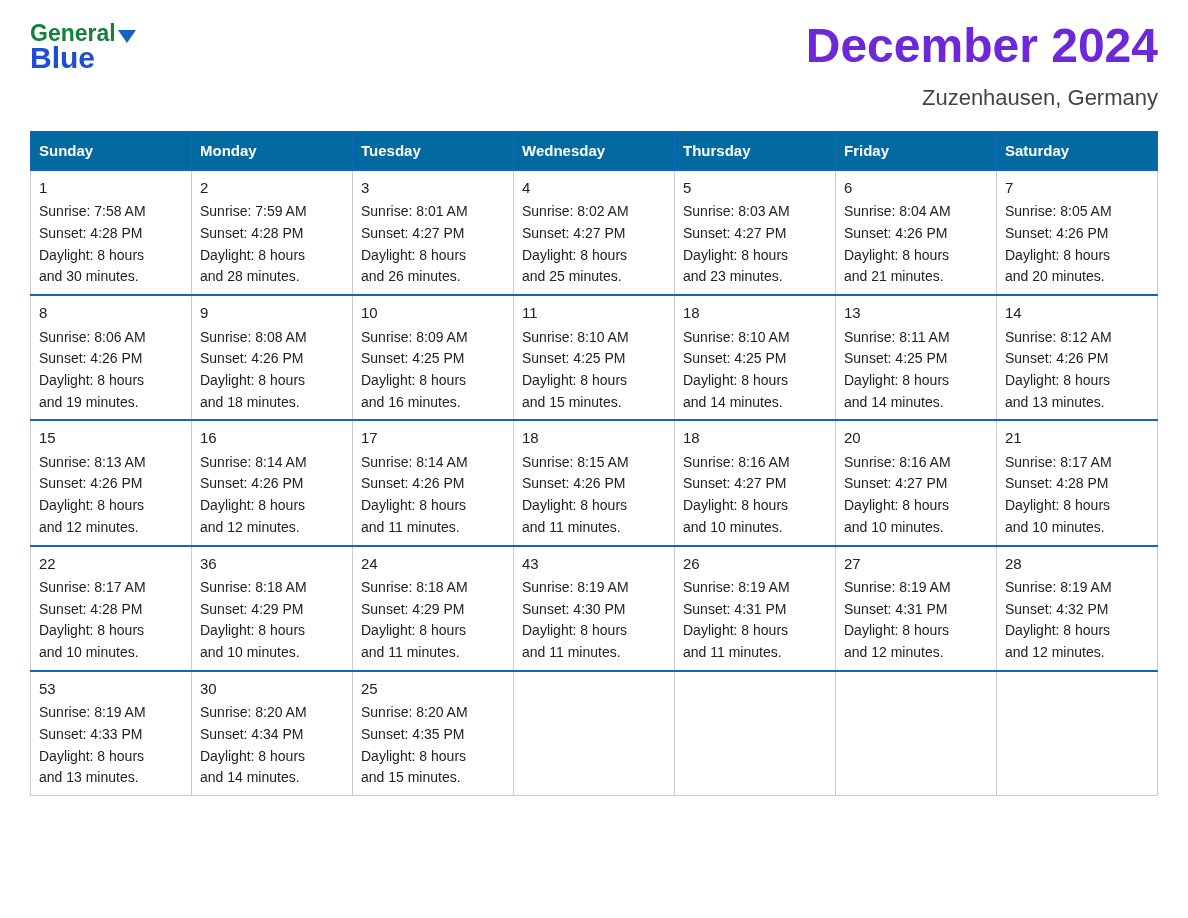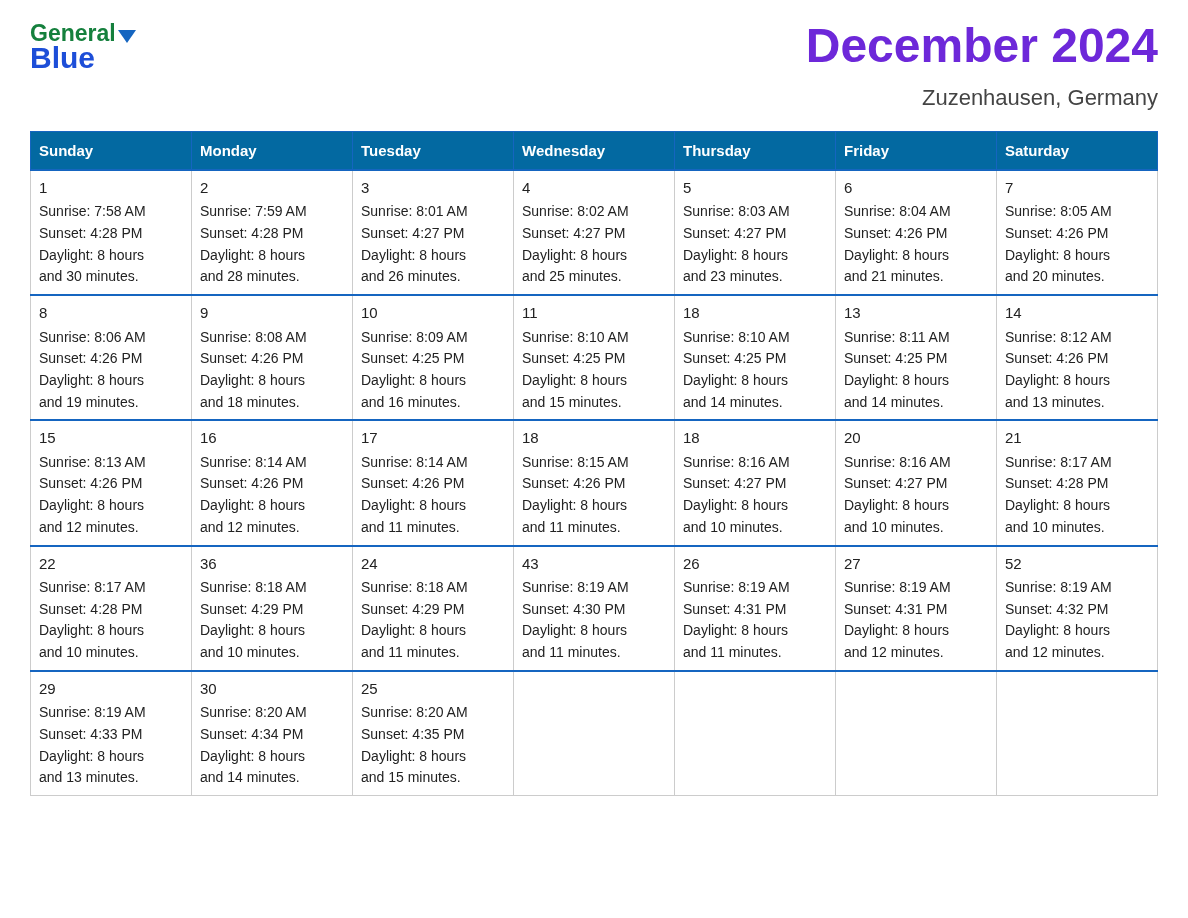--- a/index.html
+++ b/index.html
@@ -238,27 +238,27 @@
         </td>
         <td>
           <span class="day-num">26</span>
           <div class="day-info">Sunrise: 8:19 AM<br>Sunset: 4:31 PM<br>Daylight: 8 hours<br>and 11 minutes.</div>
         </td>
         <td>
           <span class="day-num">27</span>
           <div class="day-info">Sunrise: 8:19 AM<br>Sunset: 4:31 PM<br>Daylight: 8 hours<br>and 12 minutes.</div>
         </td>
         <td>
-          <span class="day-num">52</span>
+          <span class="day-num">28</span>
           <div class="day-info">Sunrise: 8:19 AM<br>Sunset: 4:32 PM<br>Daylight: 8 hours<br>and 12 minutes.</div>
         </td>
       </tr>
       <tr>
         <td>
-          <span class="day-num">29</span>
+          <span class="day-num">53</span>
           <div class="day-info">Sunrise: 8:19 AM<br>Sunset: 4:33 PM<br>Daylight: 8 hours<br>and 13 minutes.</div>
         </td>
         <td>
           <span class="day-num">30</span>
           <div class="day-info">Sunrise: 8:20 AM<br>Sunset: 4:34 PM<br>Daylight: 8 hours<br>and 14 minutes.</div>
         </td>
         <td>
           <span class="day-num">25</span>
           <div class="day-info">Sunrise: 8:20 AM<br>Sunset: 4:35 PM<br>Daylight: 8 hours<br>and 15 minutes.</div>
         </td>

